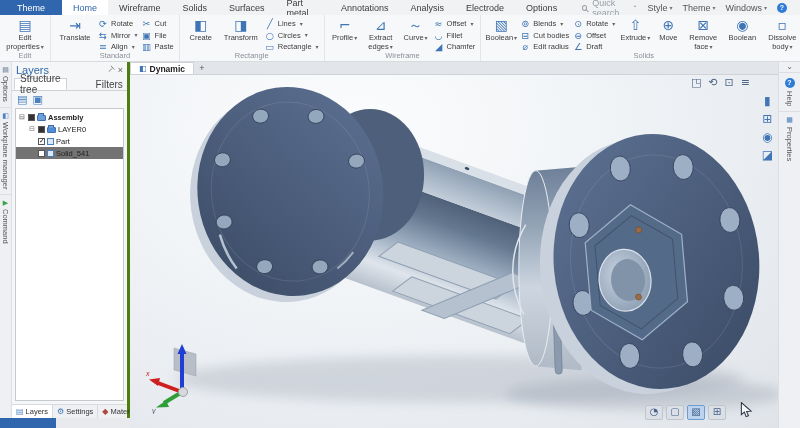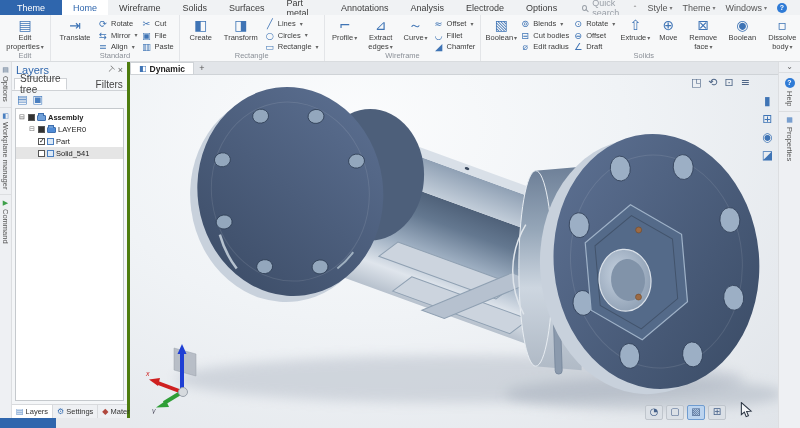--- a/index.html
+++ b/index.html
@@ -52,21 +52,21 @@
   .phico{margin-left:auto;display:flex;gap:4px;color:#666;align-items:center;}
   .pin{font-size:8px;display:inline-block;transform:rotate(45deg);}
   .xcl{font-size:9px;}
   .ptabs{height:13px;display:flex;font-size:10px;color:#444;border-bottom:1px solid #cfd2d6;padding-left:2px;gap:24px;}
   .ptab{padding:0 5px;display:flex;align-items:center;}
   .ptab.active{background:#fff;border:1px solid #cfd2d6;border-bottom:1px solid #fff;}
   .ptools{height:16px;display:flex;align-items:center;gap:5px;padding:0 5px;color:#4a7fc0;font-size:11px;}
   .tree{position:absolute;left:3px;right:3px;top:46px;bottom:17px;background:#fff;border:1px solid #c5c9cd;
     font-size:7.5px;color:#222;padding-top:2px;overflow:hidden;}
   .trow{height:12px;display:flex;align-items:center;gap:2px;white-space:nowrap;}
-  .trow.sel{background:#e5e5e5;}
+  .trow.sel{background:#737373;}
   .exp{color:#777;font-size:7px;width:8px;text-align:center;}
   .cb{width:7px;height:7px;border:1px solid #555;background:#fff;position:relative;flex:none;}
   .cb.full{background:#333;}
   .cb.check::after{content:"✓";position:absolute;left:0;top:-2px;font-size:7px;color:#222;}
   .fold{width:9px;height:6px;background:#6f9fd8;border:1px solid #3f6fae;position:relative;border-radius:1px;flex:none;margin-top:2px;}
   .fold::before{content:'';position:absolute;top:-3px;left:0;width:4px;height:2px;background:#6f9fd8;border:1px solid #3f6fae;border-bottom:none;}
   .fold.hl{background:#4f8bd6;}
   .pico{width:7px;height:7px;border:1px solid #4a7fc0;background:#dce9f7;flex:none;}
   .ptabsbot{position:absolute;left:0;right:0;bottom:0;height:14px;display:flex;background:#eef0f3;
     border-top:1px solid #d8dadd;font-size:7.5px;color:#333;align-items:stretch;}

